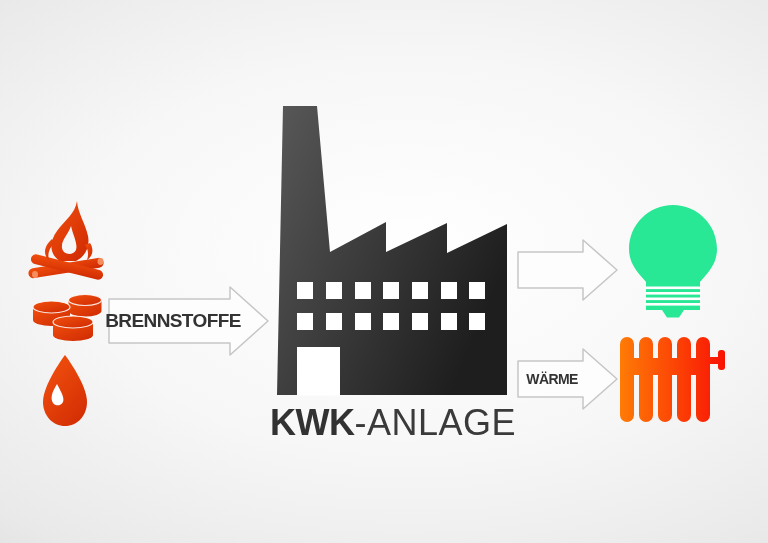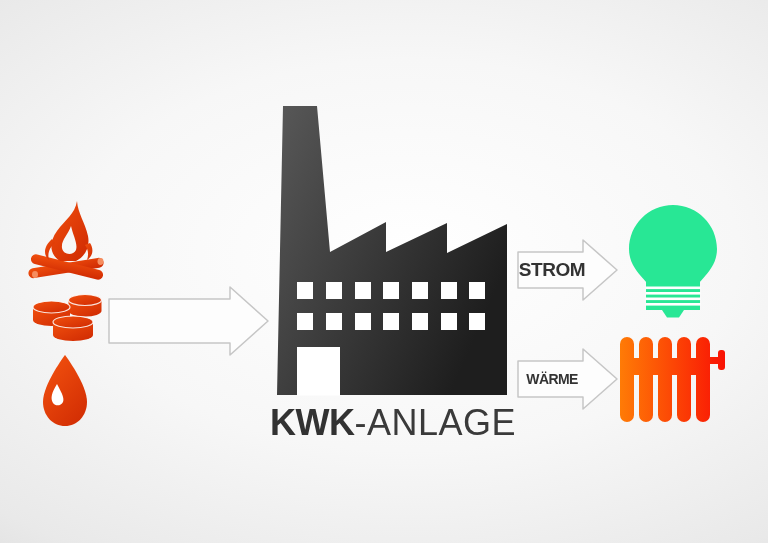--- a/index.html
+++ b/index.html
@@ -83,20 +83,21 @@
       </linearGradient>
     </defs>
     <path fill="url(#fuelGradC)" d="M23,1 C23,1 1,30 1,48 C1,61.7 10.8,72 23,72
              C35.2,72 45,61.7 45,48 C45,30 23,1 23,1 Z"></path>
     <path fill="#ffffff" d="M15,30 C10,38 8,44 11,49 C13.5,52.5 19,52 21,48 C23,43.5 18,36 15,30 Z"></path>
   </svg>
 
   <svg class="abs" style="left:108px;top:285px" width="162" height="72" viewBox="0 0 162 72">
     <polygon points="1,14 122,14 122,2 160,36 122,70 122,58 1,58" fill="#fdfdfd" stroke-width="1.5" stroke-linejoin="round" stroke="#c6c6c6"></polygon>
   </svg>
+  <div class="abs label" id="brennstoffe-label">BRENNSTOFFE</div>
 
   <svg class="abs" style="left:277px;top:106px" width="233" height="290" viewBox="0 0 233 290">
     <defs>
       <linearGradient id="factGrad" x1="0" y1="0" x2="1" y2="0.55">
         <stop offset="0" stop-color="#585858"></stop>
         <stop offset="1" stop-color="#1e1e1e"></stop>
       </linearGradient>
     </defs>
     <path fill="url(#factGrad)" d="M6,0 L40,0 L53,146 L109,116 L109,146 L170,117 L170,147 L230,118 L230,289 L0,289 Z"></path>
     <g fill="#ffffff">
@@ -118,21 +119,20 @@
     <rect x="20" y="241" width="43" height="48.5" fill="#ffffff"></rect>
   </svg>
 
   <div class="abs label" id="plant-label">
     <span><span class="bold-part">KWK</span><span class="reg-part">-ANLAGE</span></span>
   </div>
 
   <svg class="abs" style="left:517px;top:237px" width="102" height="66" viewBox="0 0 102 66">
     <polygon points="1,15 66,15 66,3 100,33 66,63 66,51 1,51" fill="#fdfdfd" stroke-width="1.5" stroke-linejoin="round" stroke="#c6c6c6"></polygon>
   </svg>
-  <div class="abs label" id="strom-label">STROM</div>
 
   <svg class="abs" style="left:517px;top:346px" width="102" height="66" viewBox="0 0 102 66">
     <polygon points="1,15 66,15 66,3 100,33 66,63 66,51 1,51" fill="#fdfdfd" stroke-width="1.5" stroke-linejoin="round" stroke="#c6c6c6"></polygon>
   </svg>
   <div class="abs label" id="waerme-label">WÄRME</div>
 
   <svg class="abs" style="left:627px;top:203px" width="92" height="116" viewBox="0 0 92 116">
     <g fill="#28e795">
       <path d="M46,2 C70.3,2 90,21.7 90,46 C90,59.5 82.5,68 76,75.5 C73.5,78.4 71.5,80.5 70.5,82
                L21.5,82 C20.5,80.5 18.5,78.4 16,75.5 C9.5,68 2,59.5 2,46 C2,21.7 21.7,2 46,2 Z"></path>

